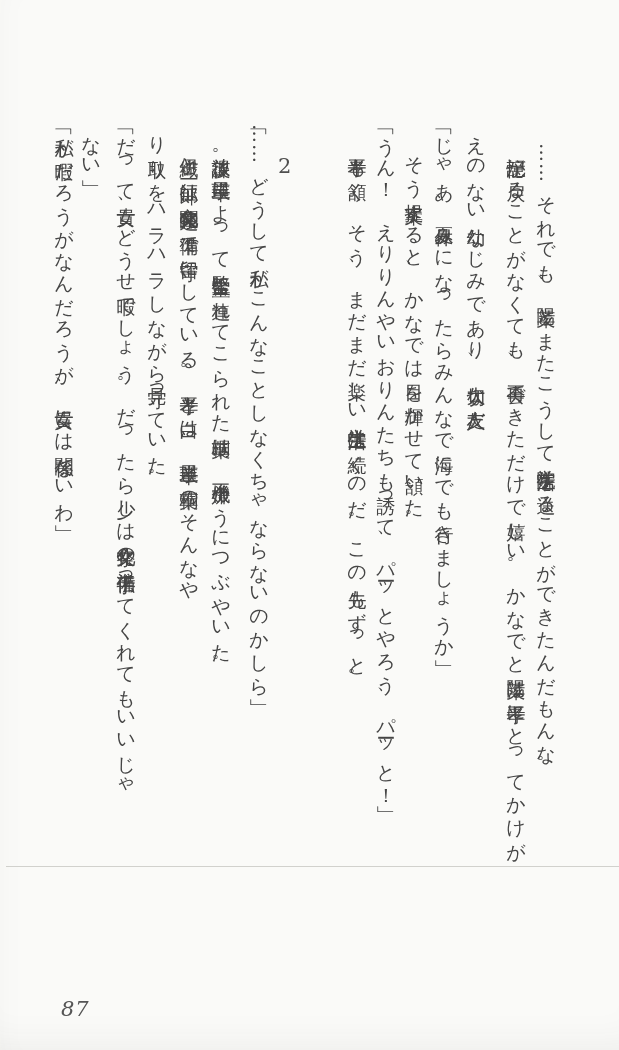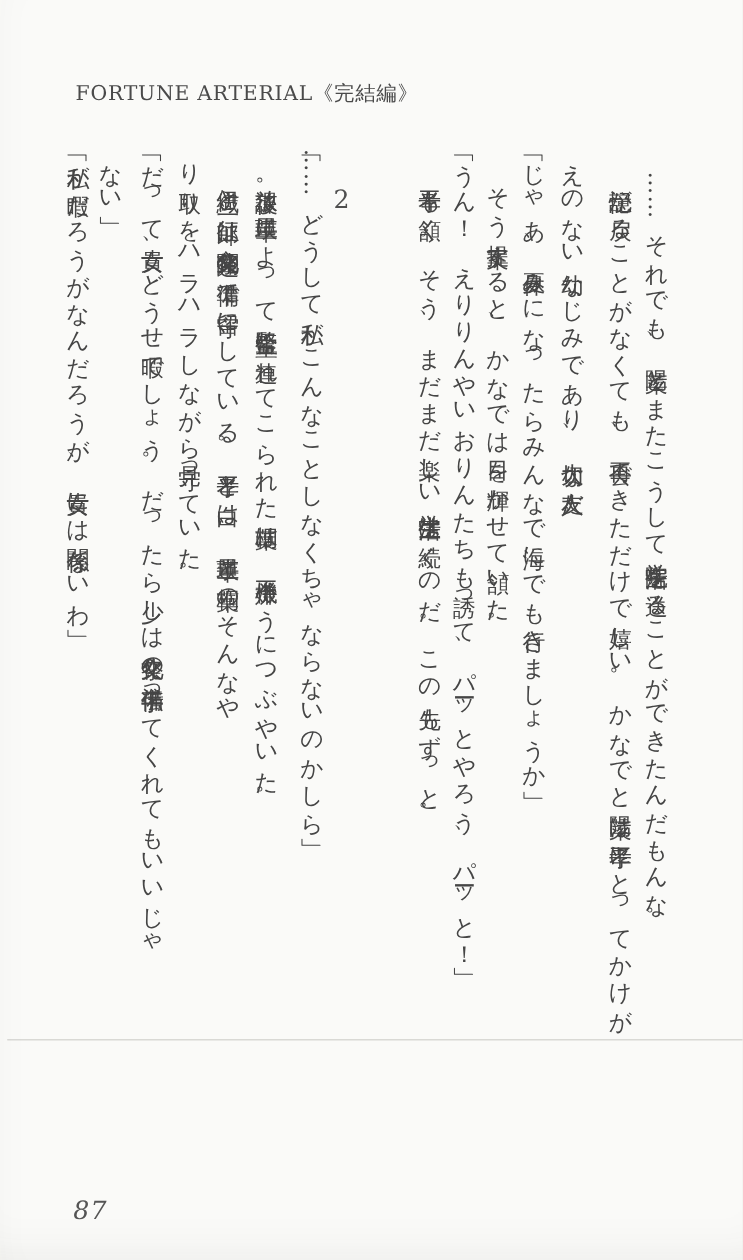--- a/index.html
+++ b/index.html
@@ -42,21 +42,20 @@
     position:absolute;left:61px;top:997px;
     font-size:21px;font-style:italic;color:#555;
     letter-spacing:1px;
   }
 </style>
 </head>
 <body>
 
 <div class="page">
 
-  <div class="header">FORTUNE ARTERIAL《完結編》</div>
 
   <div class="vcol c1 indent">……それでも、陽菜とまたこうして学院生活を送ることができたんだもんな。</div>
   <div class="vcol c2 indent">記憶が戻ることがなくても、再会できただけで嬉しい。かなでと陽菜は孝平にとってかけが</div>
   <div class="vcol c3">えのない幼なじみであり、大切な友人だ。</div>
   <div class="vcol c4">「じゃあ、夏休みになったらみんなで海にでも行きましょうか」</div>
   <div class="vcol c5 indent">そう提案すると、かなでは目を輝かせて頷いた。</div>
   <div class="vcol c6">「うん！　えりりんやいおりんたちも誘って、パーッとやろう、パーッと！」</div>
   <div class="vcol c7 indent">孝平も頷く。そう、まだまだ楽しい学生生活は続くのだ。この先もずっと。</div>
 
   <div class="section-number">2</div>

